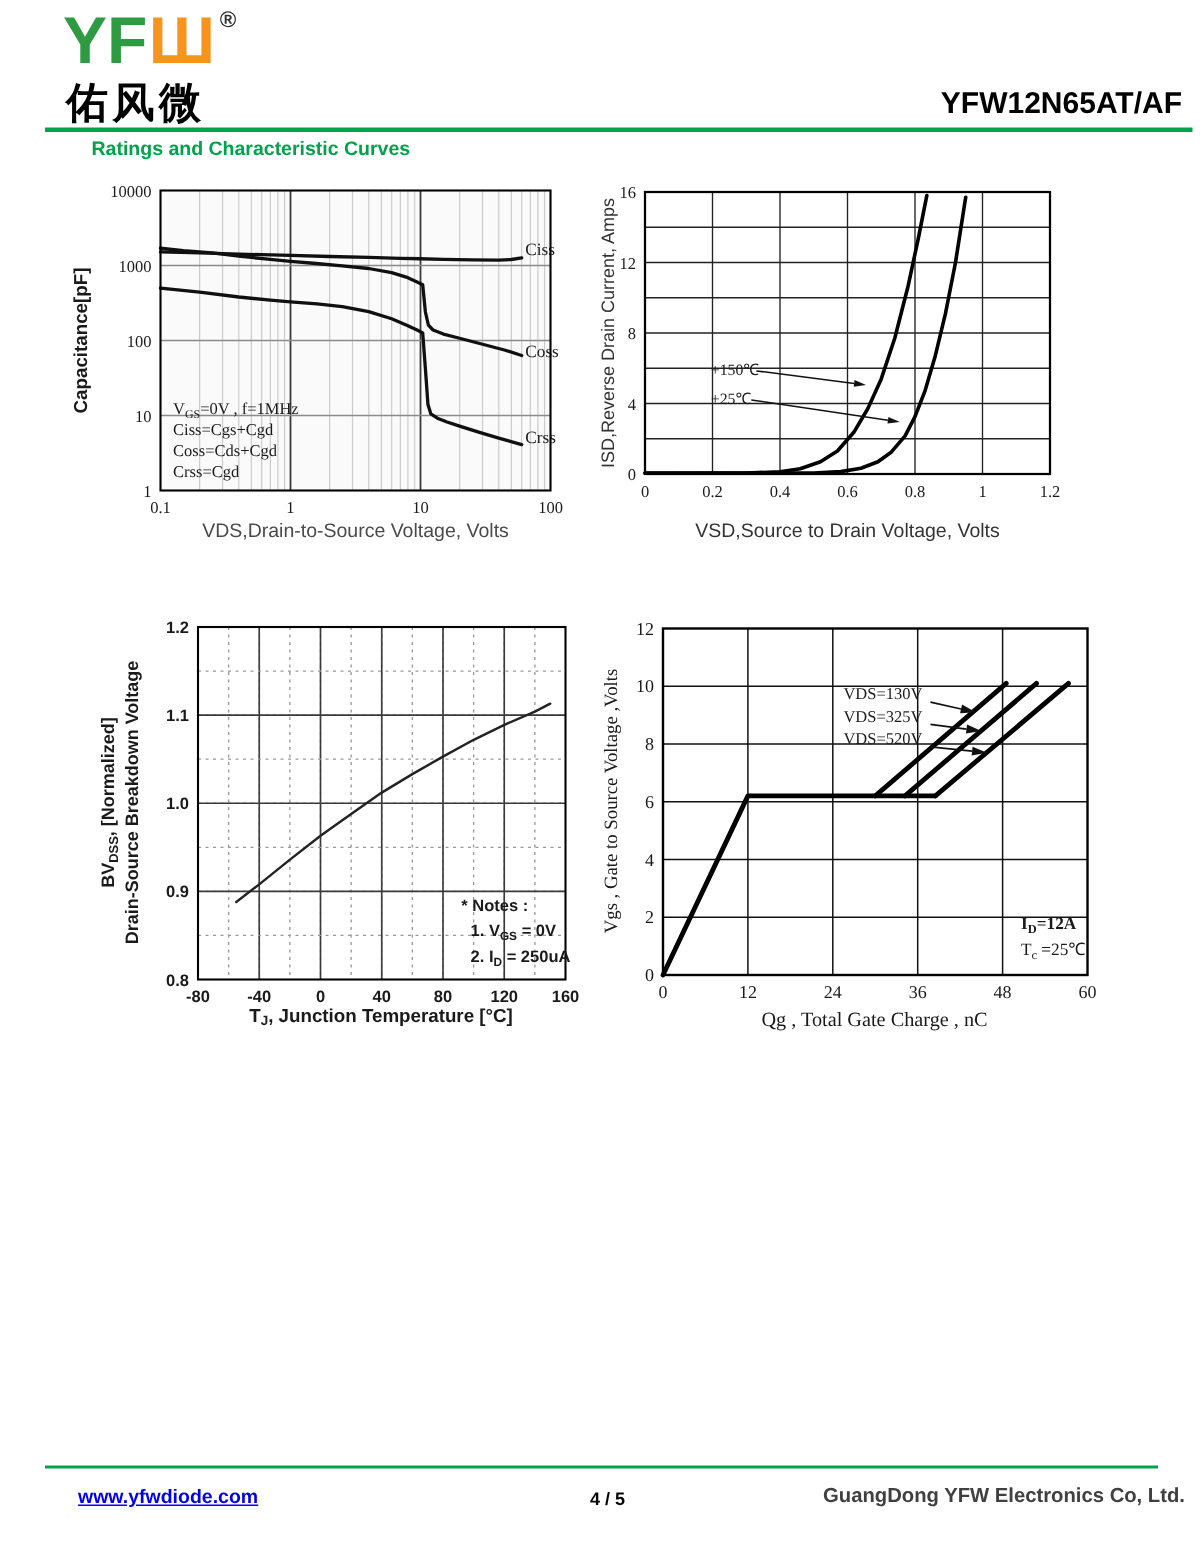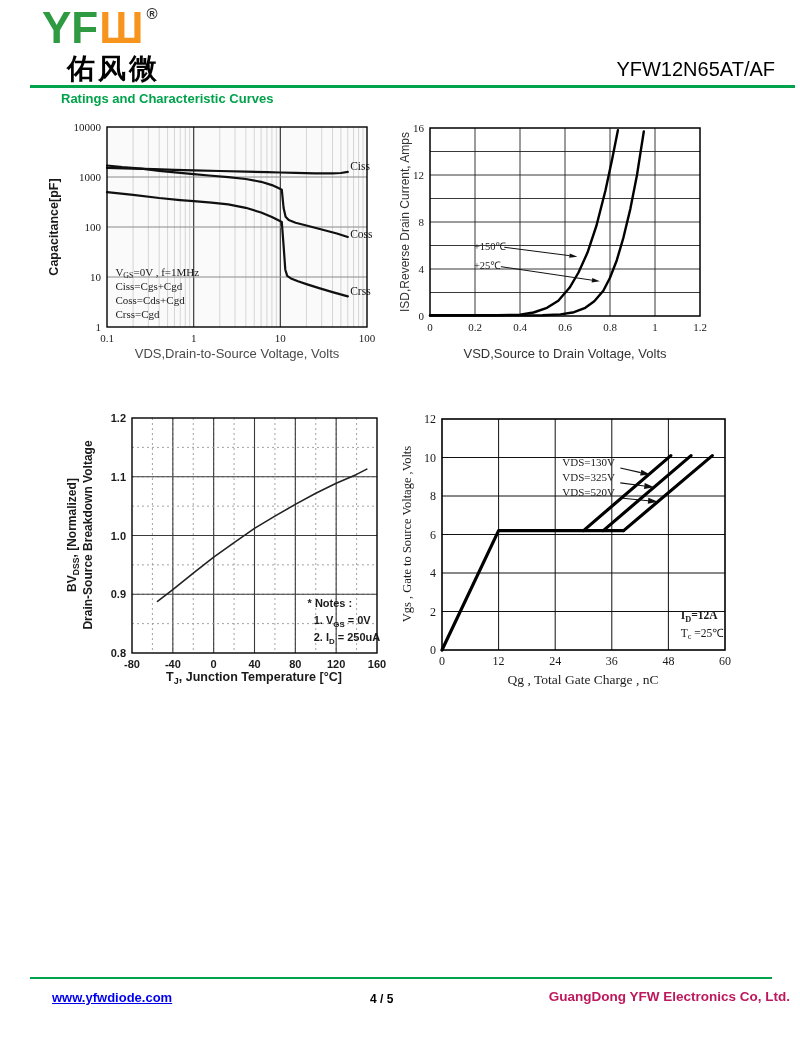--- a/index.html
+++ b/index.html
@@ -5,32 +5,32 @@
   html,body{margin:0;padding:0;background:#ffffff;}
   .page{position:relative;width:800px;height:1040px;background:#fff;overflow:hidden;
         font-family:"Liberation Sans",sans-serif;color:#111;}
   
   .logo-brand{position:absolute;left:42px;top:6px;font-weight:bold;font-size:44px;line-height:1;
               font-family:"Liberation Sans",sans-serif;}
   .logo-green{color:var(--logo-green,#2e9b43);}
   .logo-orange{color:var(--logo-orange,#f7941d);margin-left:1px;}
   .logo-reg{font-size:15px;font-weight:bold;color:#333;position:relative;top:-24px;left:3px;}
   .logo-cn{position:absolute;left:44px;top:50px;font-weight:bold;font-size:28px;color:#000;
-           letter-spacing:3px;font-family:"DejaVu Sans",sans-serif;margin-left:23px;}
-  .part-number{position:absolute;right:25px;top:58px;font-weight:normal;font-size:20px;color:#000;}
+           letter-spacing:3px;font-family:"DejaVu Sans",sans-serif;}
+  .part-number{position:absolute;right:12px;top:58px;font-weight:bold;font-size:20px;color:#000;}
   .header-rule{position:absolute;left:30px;top:85px;width:765px;height:3px;background:var(--brand-green,#00a24b);}
   .section-title{position:absolute;left:61px;top:91px;font-weight:bold;font-size:13px;color:var(--brand-green,#00a24b);}
   
   svg.chart{position:absolute;overflow:visible;}
   
   .footer-rule{position:absolute;left:30px;top:977px;width:742px;height:2px;background:var(--brand-green,#00a24b);}
   .website{position:absolute;left:52px;top:990px;font-weight:bold;font-size:13px;
            color:var(--link-blue,#0000ee);text-decoration:underline;cursor:pointer;}
-  .page-num{position:absolute;left:370px;top:992px;width:70px;text-align:left;font-weight:bold;font-size:12px;color:#000;}
-  .company{position:absolute;right:10px;top:989px;font-weight:bold;font-size:13.5px;color:#be185d;text-align:right;}
+  .page-num{position:absolute;left:370px;top:992px;width:70px;text-align:center;font-weight:bold;font-size:12px;color:#000;}
+  .company{position:absolute;right:10px;top:989px;font-weight:bold;font-size:13.5px;color:#404040;text-align:right;}
 </style>
 </head>
 <body>
 
 <div class="page">
 
   <div class="logo-brand">
     <span class="logo-green">YF</span><span class="logo-orange">Ш</span><span class="logo-reg">®</span>
   </div>
   <div class="logo-cn">佑风微</div>

